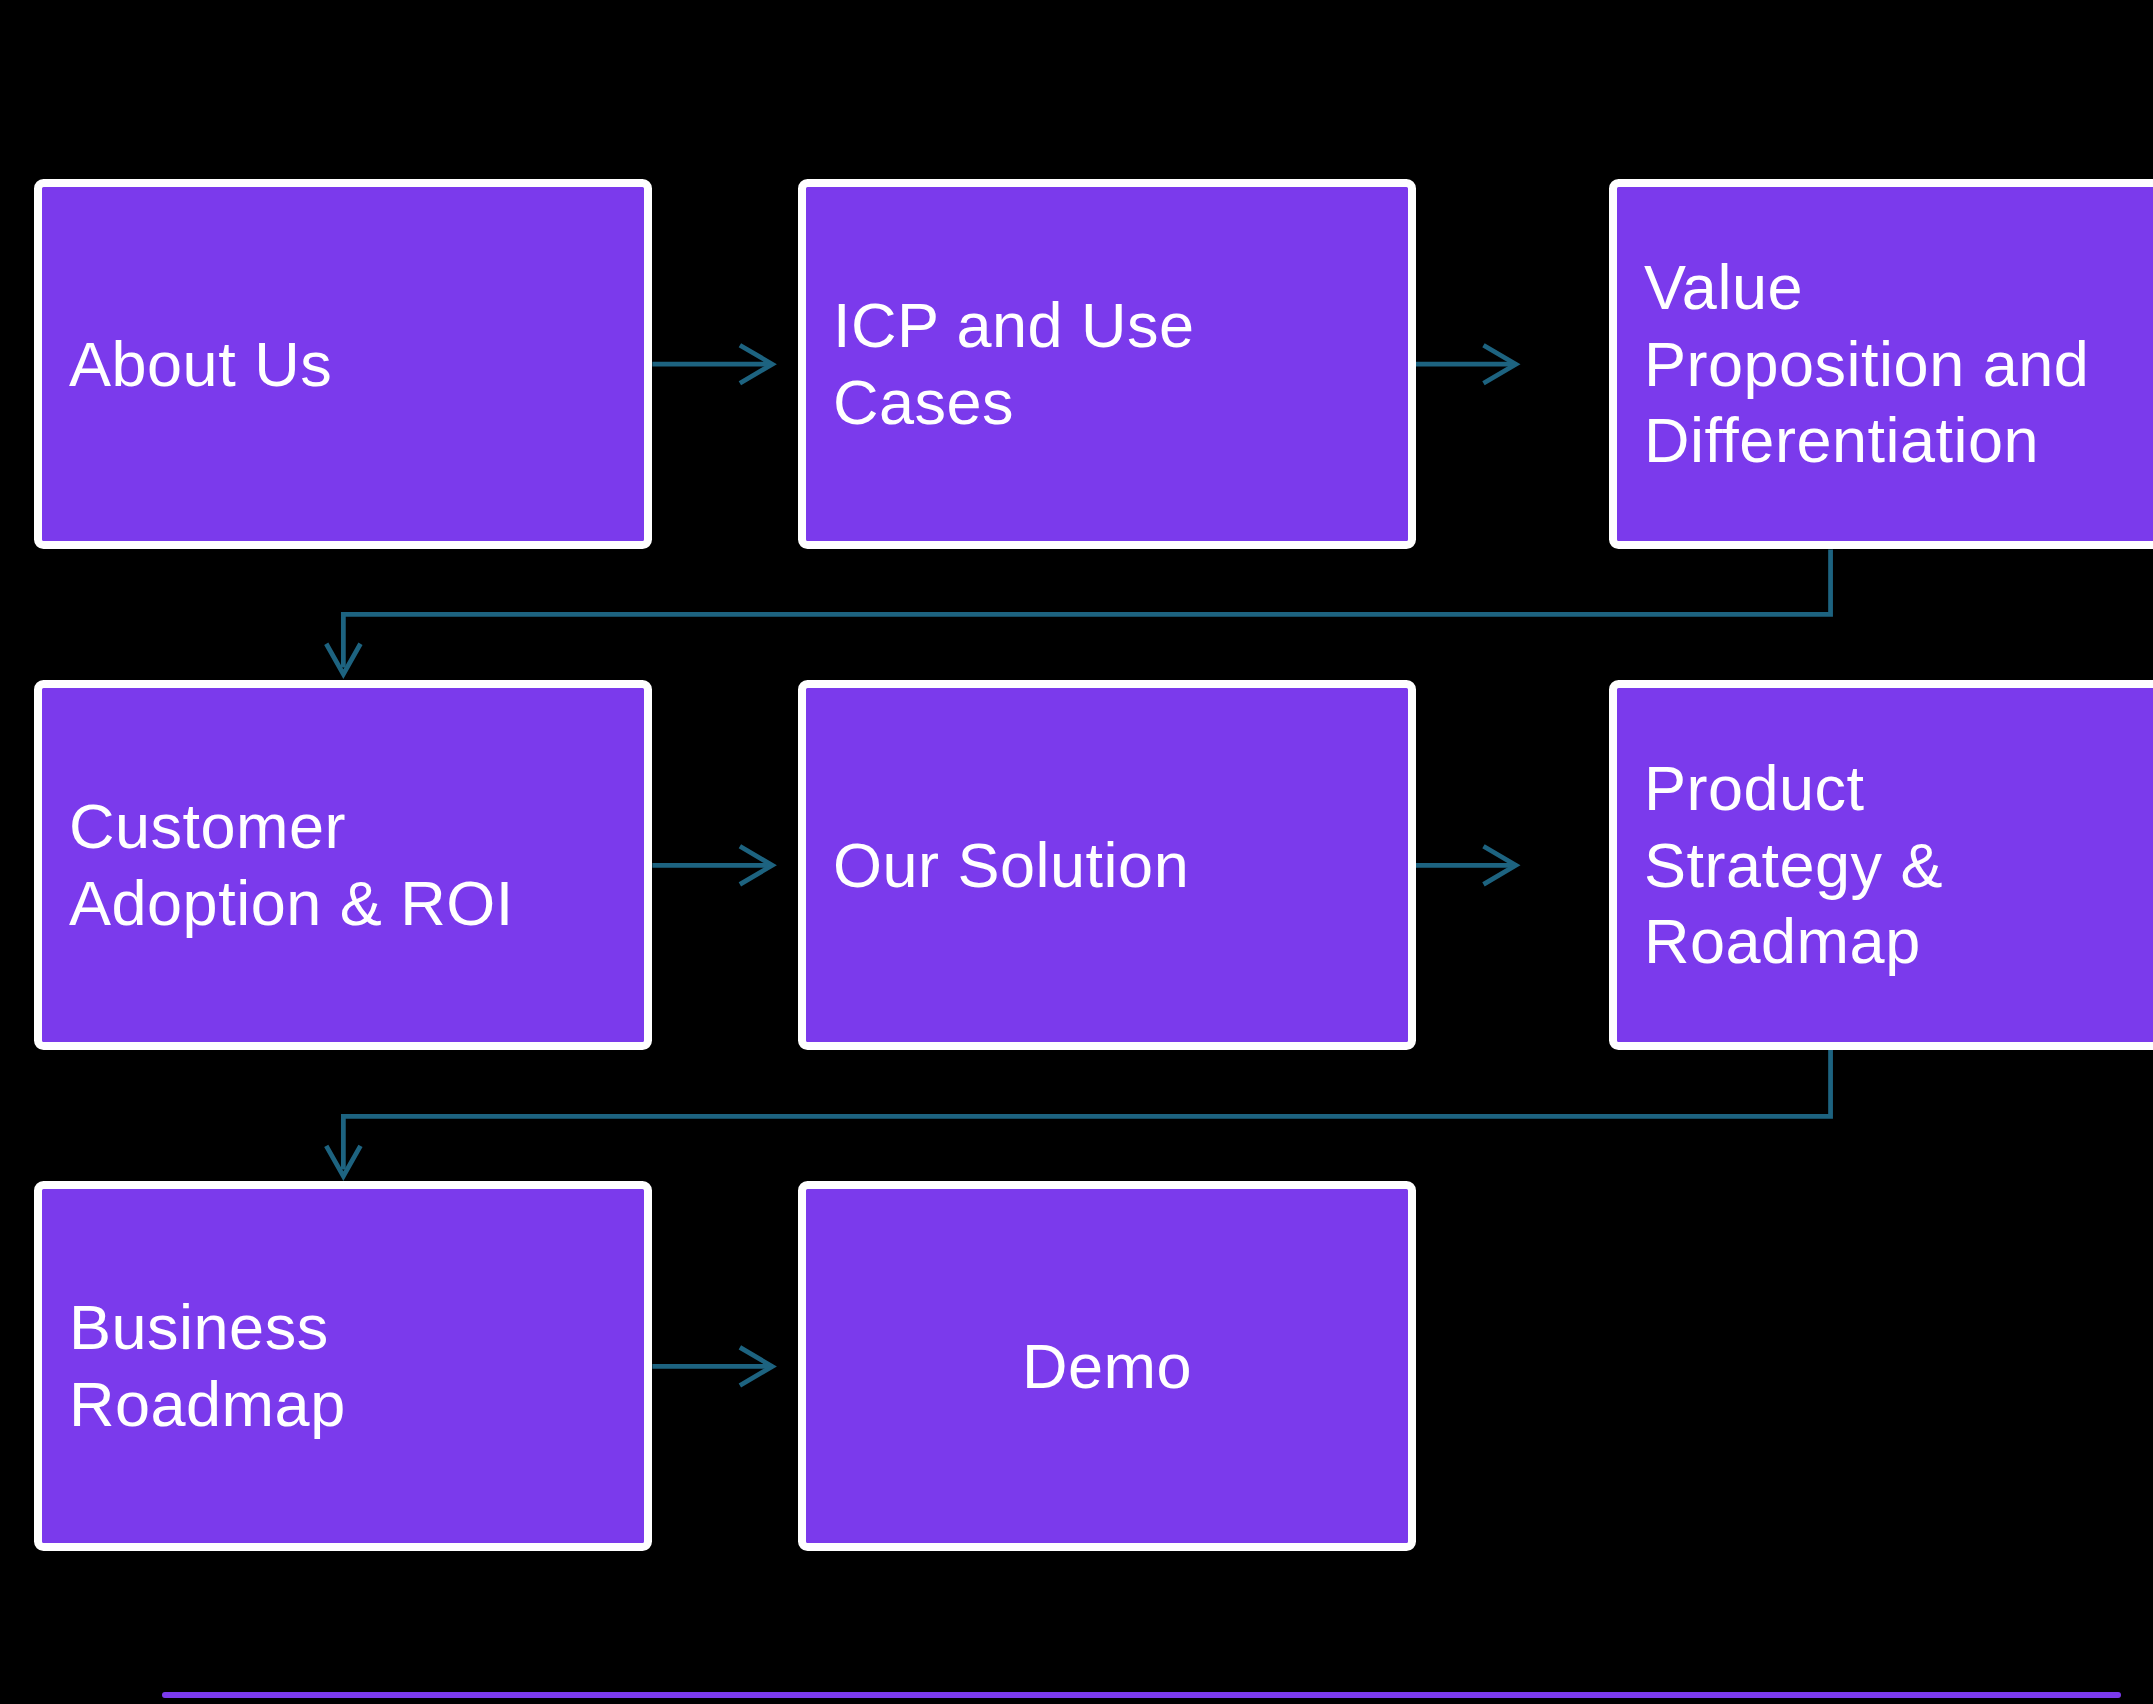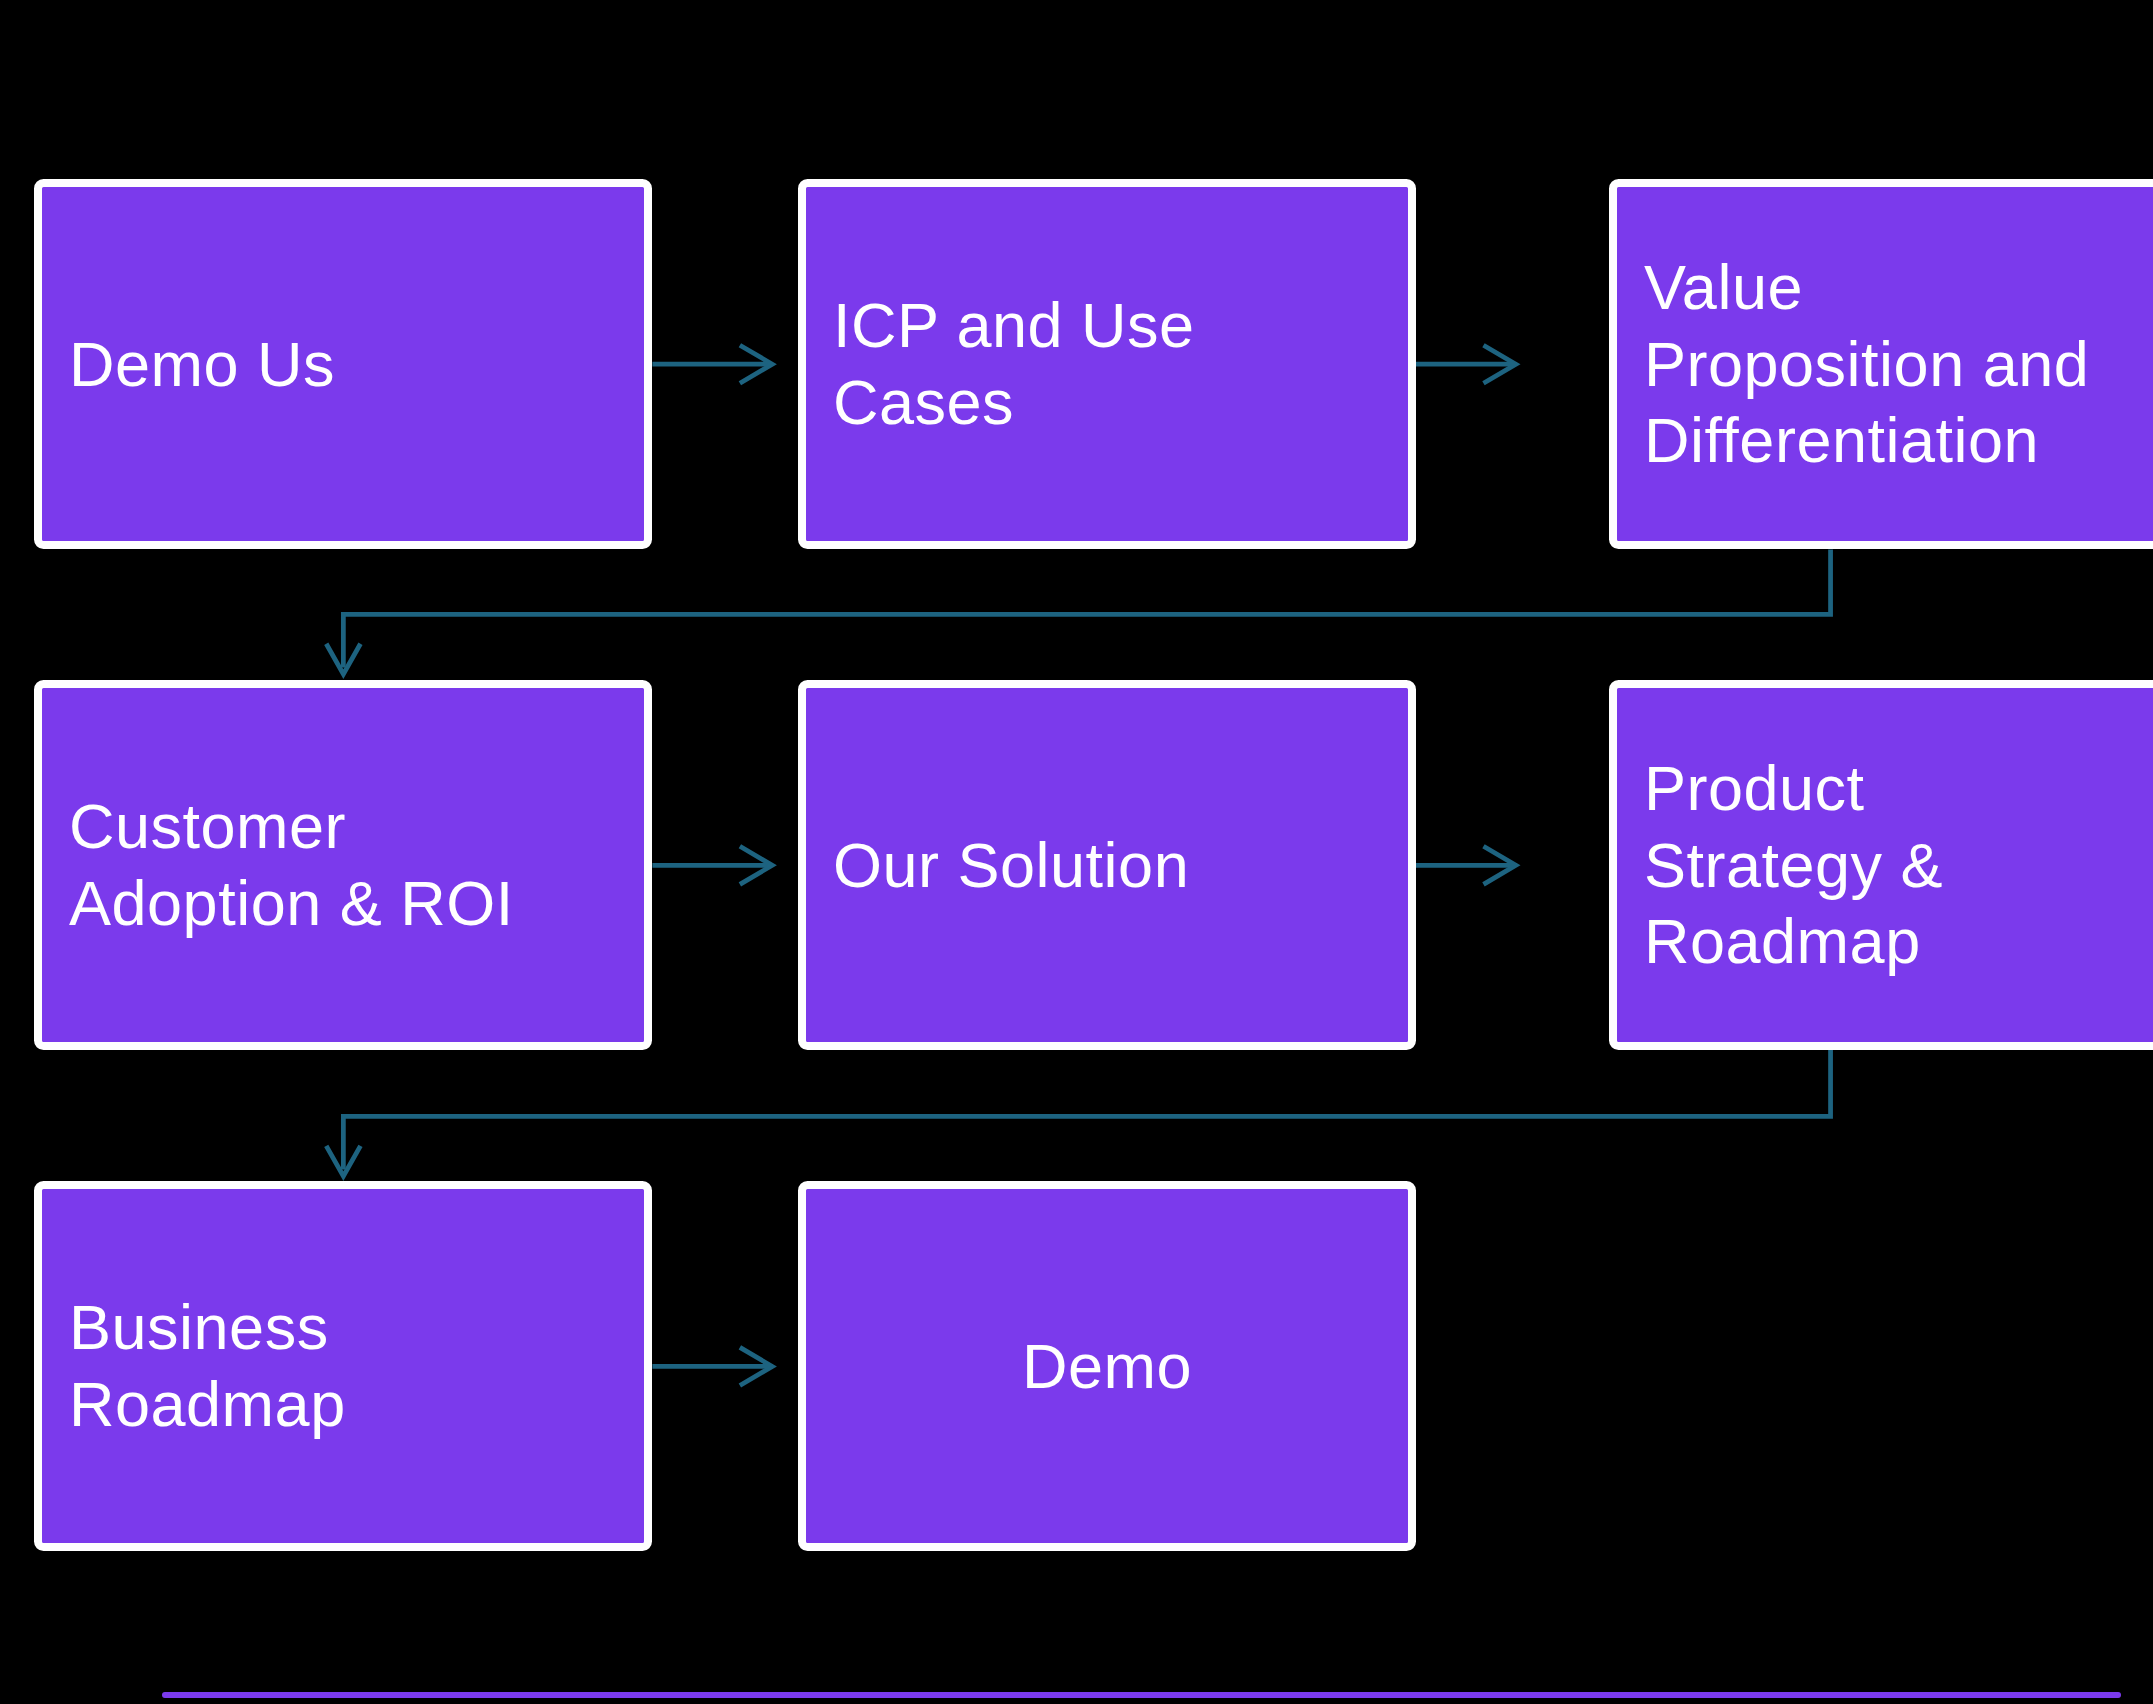--- a/index.html
+++ b/index.html
@@ -105,21 +105,21 @@
       <polyline class="edge" points="343,1205 361,1237 379,1205"></polyline>
     </g>
 
     <g>
       <line class="edge" x1="686" y1="1437" x2="808" y2="1437"></line>
       <polyline class="edge" points="778,1417 812,1437 778,1457"></polyline>
     </g>
   </svg>
 
   <div class="node r1 c1">
-    <span>Demo Us</span>
+    <span>About Us</span>
   </div>
 
   <div class="node r1 c2">
     <span>ICP and Use
 Cases</span>
   </div>
 
   <div class="node r1 c3">
     <span>Value
 Proposition and

